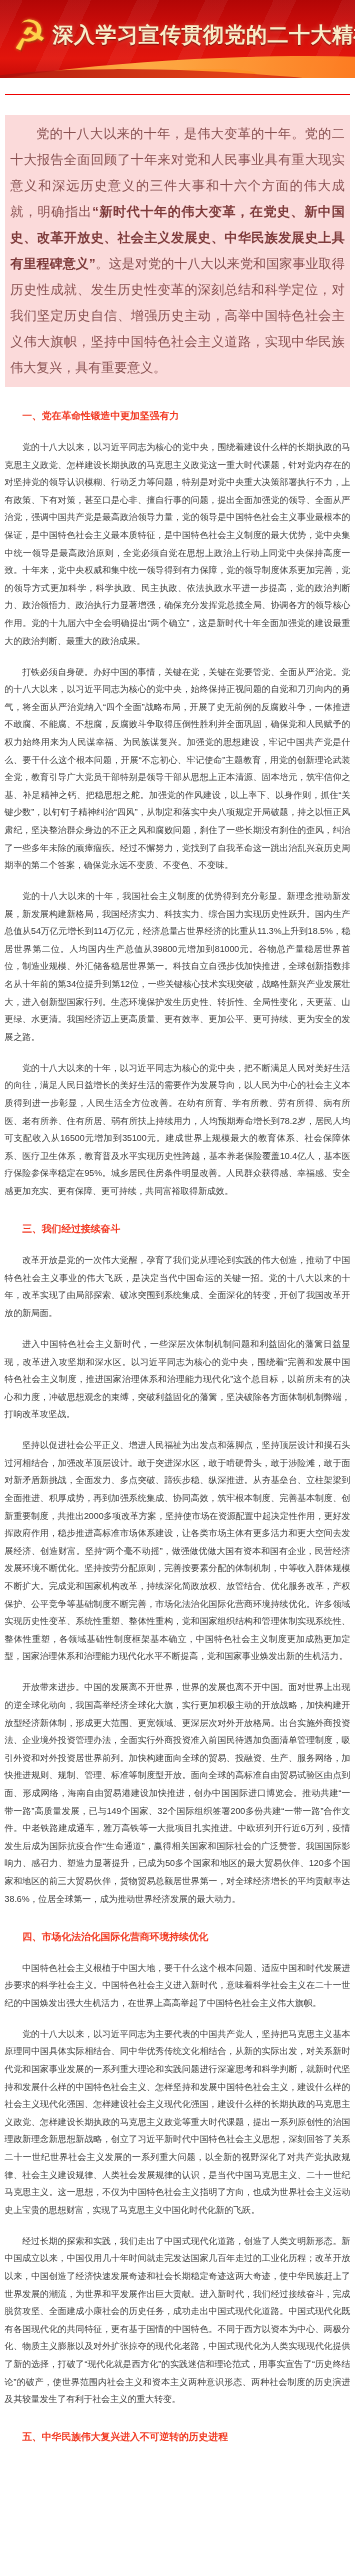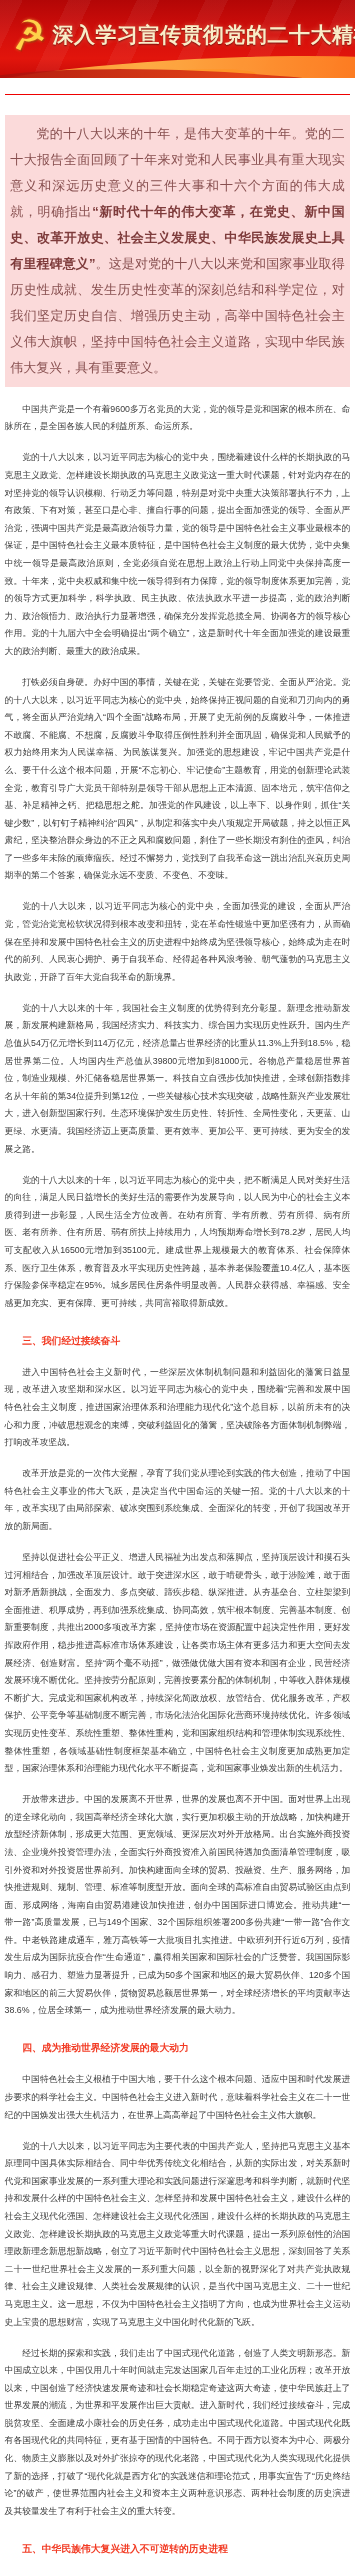--- a/index.html
+++ b/index.html
@@ -94,35 +94,34 @@
 </div>
 
 <hr class="top-rule">
 
 <div class="intro-box">
   <p><span>党的十八大以来的十年，是伟大变革的十年。党的二十大报告全面回顾了十年来对党和人民事业具有重大现实意义和深远历史意义的三件大事和十六个方面的伟大成就，明确指出</span><b>“新时代十年的伟大变革，在党史、新中国史、改革开放史、社会主义发展史、中华民族发展史上具有里程碑意义”</b><span>。这是对党的十八大以来党和国家事业取得历史性成就、发生历史性变革的深刻总结和科学定位，对我们坚定历史自信、增强历史主动，高举中国特色社会主义伟大旗帜，坚持中国特色社会主义道路，实现中华民族伟大复兴，具有重要意义。</span></p>
 </div>
 
 <div class="article">
 
-  <p>中国共产党是一个有着9600多万名党员的大党，党的领导是党和国家的根本所在、命脉所在，是全国各族人民的利益所系、命运所系。</p>
+  <h2 class="sec-heading">一、党在革命性锻造中更加坚强有力</h2>
   <p>党的十八大以来，以习近平同志为核心的党中央，围绕着建设什么样的长期执政的马克思主义政党、怎样建设长期执政的马克思主义政党这一重大时代课题，针对党内存在的对坚持党的领导认识模糊、行动乏力等问题，特别是对党中央重大决策部署执行不力，上有政策、下有对策，甚至口是心非、擅自行事的问题，提出全面加强党的领导、全面从严治党，强调中国共产党是最高政治领导力量，党的领导是中国特色社会主义事业最根本的保证，是中国特色社会主义最本质特征，是中国特色社会主义制度的最大优势，党中央集中统一领导是最高政治原则，全党必须自觉在思想上政治上行动上同党中央保持高度一致。十年来，党中央权威和集中统一领导得到有力保障，党的领导制度体系更加完善，党的领导方式更加科学，科学执政、民主执政、依法执政水平进一步提高，党的政治判断力、政治领悟力、政治执行力显著增强，确保充分发挥党总揽全局、协调各方的领导核心作用。党的十九届六中全会明确提出“两个确立”，这是新时代十年全面加强党的建设最重大的政治判断、最重大的政治成果。</p>
   <p>打铁必须自身硬。办好中国的事情，关键在党，关键在党要管党、全面从严治党。党的十八大以来，以习近平同志为核心的党中央，始终保持正视问题的自觉和刀刃向内的勇气，将全面从严治党纳入“四个全面”战略布局，开展了史无前例的反腐败斗争，一体推进不敢腐、不能腐、不想腐，反腐败斗争取得压倒性胜利并全面巩固，确保党和人民赋予的权力始终用来为人民谋幸福、为民族谋复兴。加强党的思想建设，牢记中国共产党是什么、要干什么这个根本问题，开展“不忘初心、牢记使命”主题教育，用党的创新理论武装全党，教育引导广大党员干部特别是领导干部从思想上正本清源、固本培元，筑牢信仰之基、补足精神之钙、把稳思想之舵。加强党的作风建设，以上率下、以身作则，抓住“关键少数”，以钉钉子精神纠治“四风”，从制定和落实中央八项规定开局破题，持之以恒正风肃纪，坚决整治群众身边的不正之风和腐败问题，刹住了一些长期没有刹住的歪风，纠治了一些多年未除的顽瘴痼疾。经过不懈努力，党找到了自我革命这一跳出治乱兴衰历史周期率的第二个答案，确保党永远不变质、不变色、不变味。</p>
-  <p>党的十八大以来，以习近平同志为核心的党中央，全面加强党的建设，全面从严治党，管党治党宽松软状况得到根本改变和扭转，党在革命性锻造中更加坚强有力，从而确保在坚持和发展中国特色社会主义的历史进程中始终成为坚强领导核心，始终成为走在时代的前列、人民衷心拥护、勇于自我革命、经得起各种风浪考验、朝气蓬勃的马克思主义执政党，开辟了百年大党自我革命的新境界。</p>
 
   <p>党的十八大以来的十年，我国社会主义制度的优势得到充分彰显。新理念推动新发展，新发展构建新格局，我国经济实力、科技实力、综合国力实现历史性跃升。国内生产总值从54万亿元增长到114万亿元，经济总量占世界经济的比重从11.3%上升到18.5%，稳居世界第二位。人均国内生产总值从39800元增加到81000元。谷物总产量稳居世界首位，制造业规模、外汇储备稳居世界第一。科技自立自强步伐加快推进，全球创新指数排名从十年前的第34位提升到第12位，一些关键核心技术实现突破，战略性新兴产业发展壮大，进入创新型国家行列。生态环境保护发生历史性、转折性、全局性变化，天更蓝、山更绿、水更清。我国经济迈上更高质量、更有效率、更加公平、更可持续、更为安全的发展之路。</p>
   <p>党的十八大以来的十年，以习近平同志为核心的党中央，把不断满足人民对美好生活的向往，满足人民日益增长的美好生活的需要作为发展导向，以人民为中心的社会主义本质得到进一步彰显，人民生活全方位改善。在幼有所育、学有所教、劳有所得、病有所医、老有所养、住有所居、弱有所扶上持续用力，人均预期寿命增长到78.2岁，居民人均可支配收入从16500元增加到35100元。建成世界上规模最大的教育体系、社会保障体系、医疗卫生体系，教育普及水平实现历史性跨越，基本养老保险覆盖10.4亿人，基本医疗保险参保率稳定在95%。城乡居民住房条件明显改善。人民群众获得感、幸福感、安全感更加充实、更有保障、更可持续，共同富裕取得新成效。</p>
 
   <h2 class="sec-heading">三、我们经过接续奋斗</h2>
+  <p>改革开放是党的一次伟大觉醒，孕育了我们党从理论到实践的伟大创造，推动了中国特色社会主义事业的伟大飞跃，是决定当代中国命运的关键一招。党的十八大以来的十年，改革实现了由局部探索、破冰突围到系统集成、全面深化的转变，开创了我国改革开放的新局面。</p>
   <p>进入中国特色社会主义新时代，一些深层次体制机制问题和利益固化的藩篱日益显现，改革进入攻坚期和深水区。以习近平同志为核心的党中央，围绕着“完善和发展中国特色社会主义制度，推进国家治理体系和治理能力现代化”这个总目标，以前所未有的决心和力度，冲破思想观念的束缚，突破利益固化的藩篱，坚决破除各方面体制机制弊端，打响改革攻坚战。</p>
-  <p>改革开放是党的一次伟大觉醒，孕育了我们党从理论到实践的伟大创造，推动了中国特色社会主义事业的伟大飞跃，是决定当代中国命运的关键一招。党的十八大以来的十年，改革实现了由局部探索、破冰突围到系统集成、全面深化的转变，开创了我国改革开放的新局面。</p>
   <p>坚持以促进社会公平正义、增进人民福祉为出发点和落脚点，坚持顶层设计和摸石头过河相结合，加强改革顶层设计。敢于突进深水区，敢于啃硬骨头，敢于涉险滩，敢于面对新矛盾新挑战，全面发力、多点突破、蹄疾步稳、纵深推进。从夯基垒台、立柱架梁到全面推进、积厚成势，再到加强系统集成、协同高效，筑牢根本制度、完善基本制度、创新重要制度，共推出2000多项改革方案，坚持使市场在资源配置中起决定性作用，更好发挥政府作用，稳步推进高标准市场体系建设，让各类市场主体有更多活力和更大空间去发展经济、创造财富。坚持“两个毫不动摇”，做强做优做大国有资本和国有企业，民营经济发展环境不断优化。坚持按劳分配原则，完善按要素分配的体制机制，中等收入群体规模不断扩大。完成党和国家机构改革，持续深化简政放权、放管结合、优化服务改革，产权保护、公平竞争等基础制度不断完善，市场化法治化国际化营商环境持续优化。许多领域实现历史性变革、系统性重塑、整体性重构，党和国家组织结构和管理体制实现系统性、整体性重塑，各领域基础性制度框架基本确立，中国特色社会主义制度更加成熟更加定型，国家治理体系和治理能力现代化水平不断提高，党和国家事业焕发出新的生机活力。</p>
   <p>开放带来进步。中国的发展离不开世界，世界的发展也离不开中国。面对世界上出现的逆全球化动向，我国高举经济全球化大旗，实行更加积极主动的开放战略，加快构建开放型经济新体制，形成更大范围、更宽领域、更深层次对外开放格局。出台实施外商投资法、企业境外投资管理办法，全面实行外商投资准入前国民待遇加负面清单管理制度，吸引外资和对外投资居世界前列。加快构建面向全球的贸易、投融资、生产、服务网络，加快推进规则、规制、管理、标准等制度型开放。面向全球的高标准自由贸易试验区由点到面、形成网络，海南自由贸易港建设加快推进，创办中国国际进口博览会。推动共建“一带一路”高质量发展，已与149个国家、32个国际组织签署200多份共建“一带一路”合作文件。中老铁路建成通车，雅万高铁等一大批项目扎实推进。中欧班列开行近6万列，疫情发生后成为国际抗疫合作“生命通道”，赢得相关国家和国际社会的广泛赞誉。我国国际影响力、感召力、塑造力显著提升，已成为50多个国家和地区的最大贸易伙伴、120多个国家和地区的前三大贸易伙伴，货物贸易总额居世界第一，对全球经济增长的平均贡献率达38.6%，位居全球第一，成为推动世界经济发展的最大动力。</p>
 
-  <h2 class="sec-heading">四、成为推动世界经济发展的最大动力</h2>
+  <h2 class="sec-heading">四、市场化法治化国际化营商环境持续优化</h2>
   <p>中国特色社会主义根植于中国大地，要干什么这个根本问题、适应中国和时代发展进步要求的科学社会主义。中国特色社会主义进入新时代，意味着科学社会主义在二十一世纪的中国焕发出强大生机活力，在世界上高高举起了中国特色社会主义伟大旗帜。</p>
   <p>党的十八大以来，以习近平同志为主要代表的中国共产党人，坚持把马克思主义基本原理同中国具体实际相结合、同中华优秀传统文化相结合，从新的实际出发，对关系新时代党和国家事业发展的一系列重大理论和实践问题进行深邃思考和科学判断，就新时代坚持和发展什么样的中国特色社会主义、怎样坚持和发展中国特色社会主义，建设什么样的社会主义现代化强国、怎样建设社会主义现代化强国，建设什么样的长期执政的马克思主义政党、怎样建设长期执政的马克思主义政党等重大时代课题，提出一系列原创性的治国理政新理念新思想新战略，创立了习近平新时代中国特色社会主义思想，深刻回答了关系二十一世纪世界社会主义发展的一系列重大问题，以全新的视野深化了对共产党执政规律、社会主义建设规律、人类社会发展规律的认识，是当代中国马克思主义、二十一世纪马克思主义。这一思想，不仅为中国特色社会主义指明了方向，也成为世界社会主义运动史上宝贵的思想财富，实现了马克思主义中国化时代化新的飞跃。</p>
   <p>经过长期的探索和实践，我们走出了中国式现代化道路，创造了人类文明新形态。新中国成立以来，中国仅用几十年时间就走完发达国家几百年走过的工业化历程；改革开放以来，中国创造了经济快速发展奇迹和社会长期稳定奇迹这两大奇迹，使中华民族赶上了世界发展的潮流，为世界和平发展作出巨大贡献。进入新时代，我们经过接续奋斗，完成脱贫攻坚、全面建成小康社会的历史任务，成功走出中国式现代化道路。中国式现代化既有各国现代化的共同特征，更有基于国情的中国特色。不同于西方以资本为中心、两极分化、物质主义膨胀以及对外扩张掠夺的现代化老路，中国式现代化为人类实现现代化提供了新的选择，打破了“现代化就是西方化”的实践迷信和理论范式，用事实宣告了“历史终结论”的破产，使世界范围内社会主义和资本主义两种意识形态、两种社会制度的历史演进及其较量发生了有利于社会主义的重大转变。</p>
 
   <h2 class="sec-heading">五、中华民族伟大复兴进入不可逆转的历史进程</h2>
 
 </div>
 
 
 </body></html>

